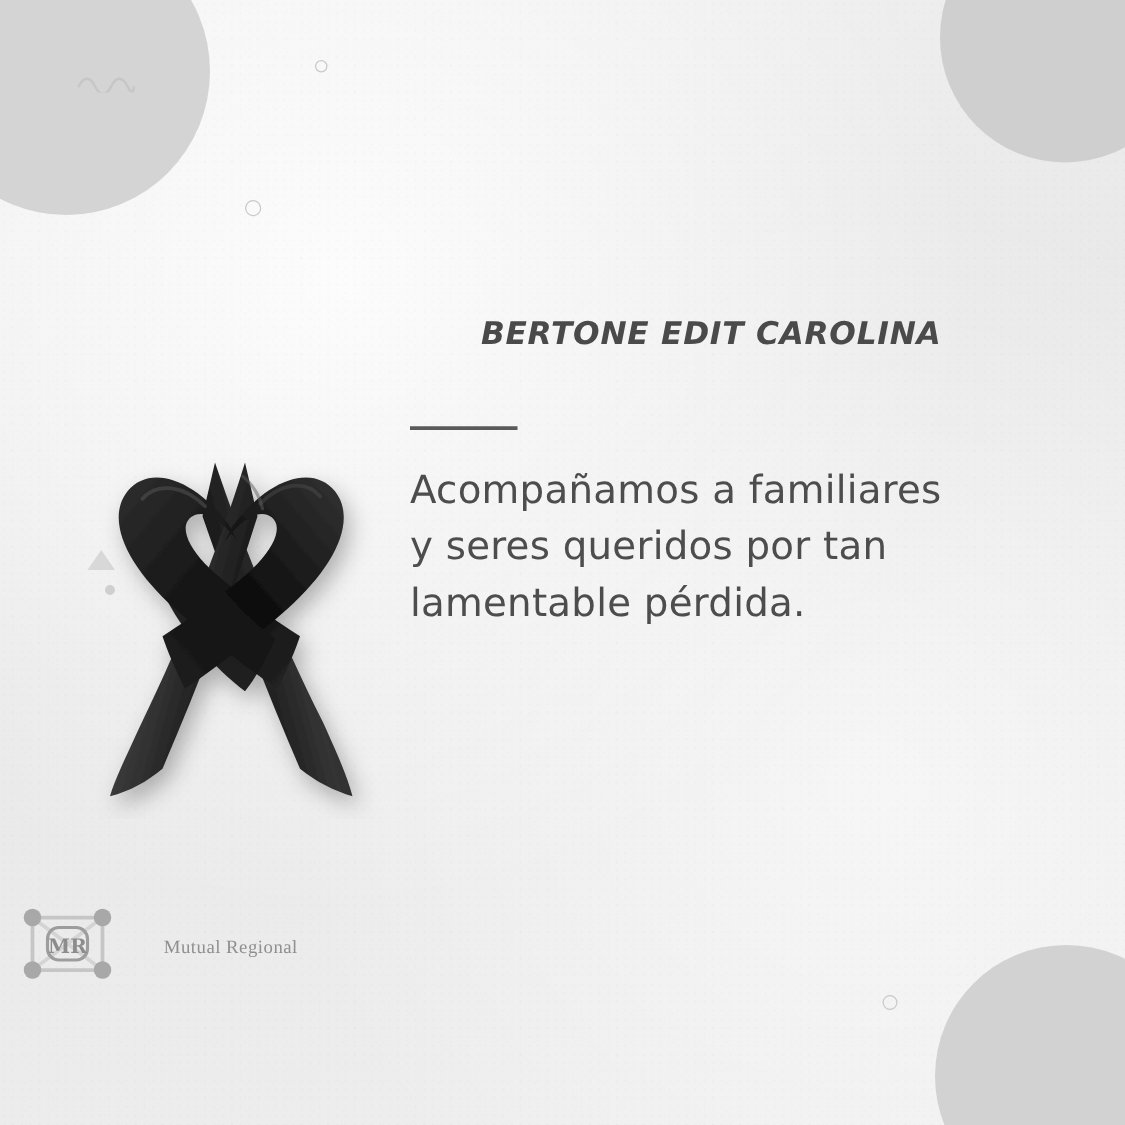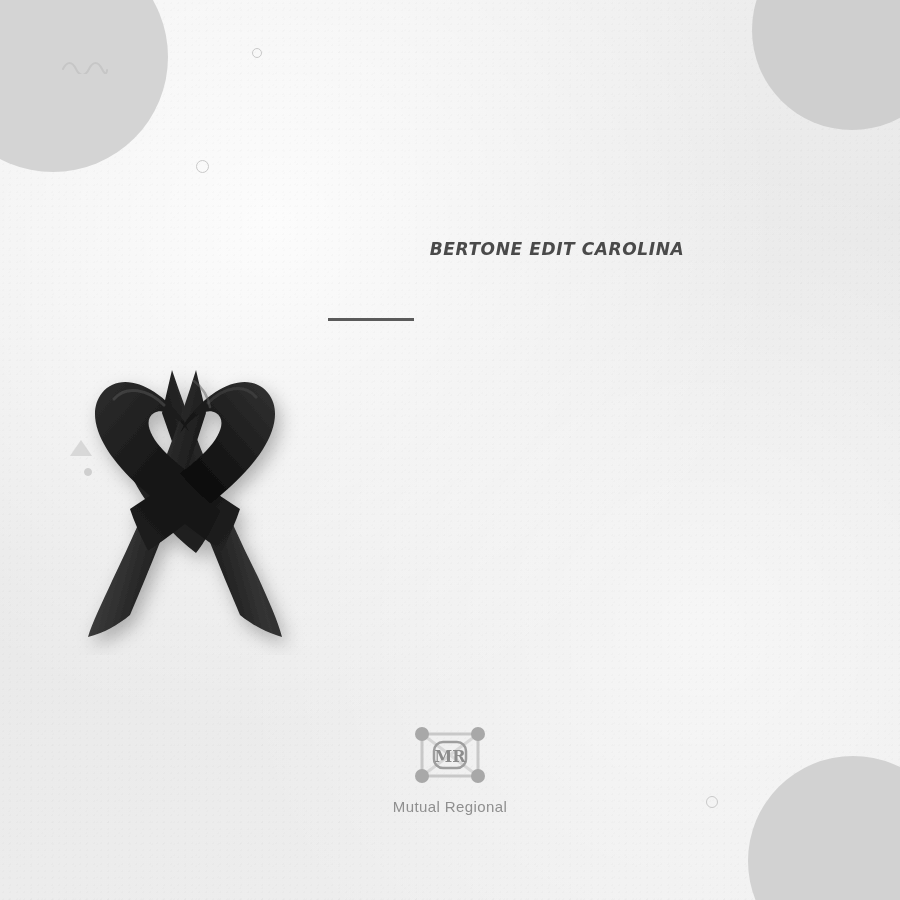--- a/index.html
+++ b/index.html
@@ -113,26 +113,26 @@
   .text-block {
     position: absolute;
     left: 322px;
     top: 238px;
     width: 500px;
   }
   .deceased-name {
     font-family: "DejaVu Sans", sans-serif;
     font-style: italic;
     font-weight: 700;
-    font-size: 17px;
+    font-size: 25px;
     letter-spacing: 0.6px;
     color: #4a4a4a;
     text-align: center;
     line-height: 1.32;
-    margin: 0;
+    margin: 12px;
     width: 470px;
   }
   .rule {
     margin-top: 58px;
     margin-left: 6px;
     width: 86px;
     height: 3px;
     background: #5a5a5a;
   }
   .message {
@@ -147,30 +147,31 @@
     letter-spacing: 0.2px;
   }
 
   
   .logo {
     position: absolute;
     left: 0;
     right: 0;
     top: 718px;
     display: flex;
-    flex-direction: column;
+    flex-direction: row;
     align-items: center;
+    gap: 23px;
   }
   .logo-mark {
     width: 108px;
     height: 76px;
   }
   .logo-text {
     margin-top: 4px;
-    font-family: Liberation Sans, sans-serif;
+    font-family: Liberation Serif, serif;
     font-size: 15px;
     color: #8f8f8f;
     letter-spacing: 0.4px;
   }
 </style>
 </head>
 <body>
 
 <div id="canvas">
 
@@ -251,20 +252,23 @@
 
       <path d="M70 214 C82 200, 104 204, 120 220" fill="none" stroke="#555555" stroke-width="3" opacity="0.5" stroke-linecap="round"></path>
       <path d="M212 212 C200 198, 180 202, 164 218" fill="none" stroke="#4d4d4d" stroke-width="3" opacity="0.45" stroke-linecap="round"></path>
       <path d="M150 196 C158 202, 164 212, 166 222" fill="none" stroke="#5c5c5c" stroke-width="2.5" opacity="0.5" stroke-linecap="round"></path>
     </g>
   </svg>
 
   <div class="text-block">
     <div class="deceased-name"><span>BERTONE EDIT CAROLINA</span><br></div>
     <div class="rule"></div>
+    <div class="message">Acompañamos a familiares
+y seres queridos por tan
+lamentable pérdida.</div>
   </div>
 
   <div class="logo">
     <svg class="logo-mark" viewBox="0 0 108 76">
       <g stroke="#a8a8a8" stroke-width="3" fill="none">
         <path d="M26 16 L82 16 L82 58 L26 58 Z" opacity="0.55"></path>
         <path d="M26 16 L82 58 M82 16 L26 58" opacity="0.35"></path>
       </g>
       <g fill="#a8a8a8">
         <circle cx="26" cy="16" r="7"></circle>

